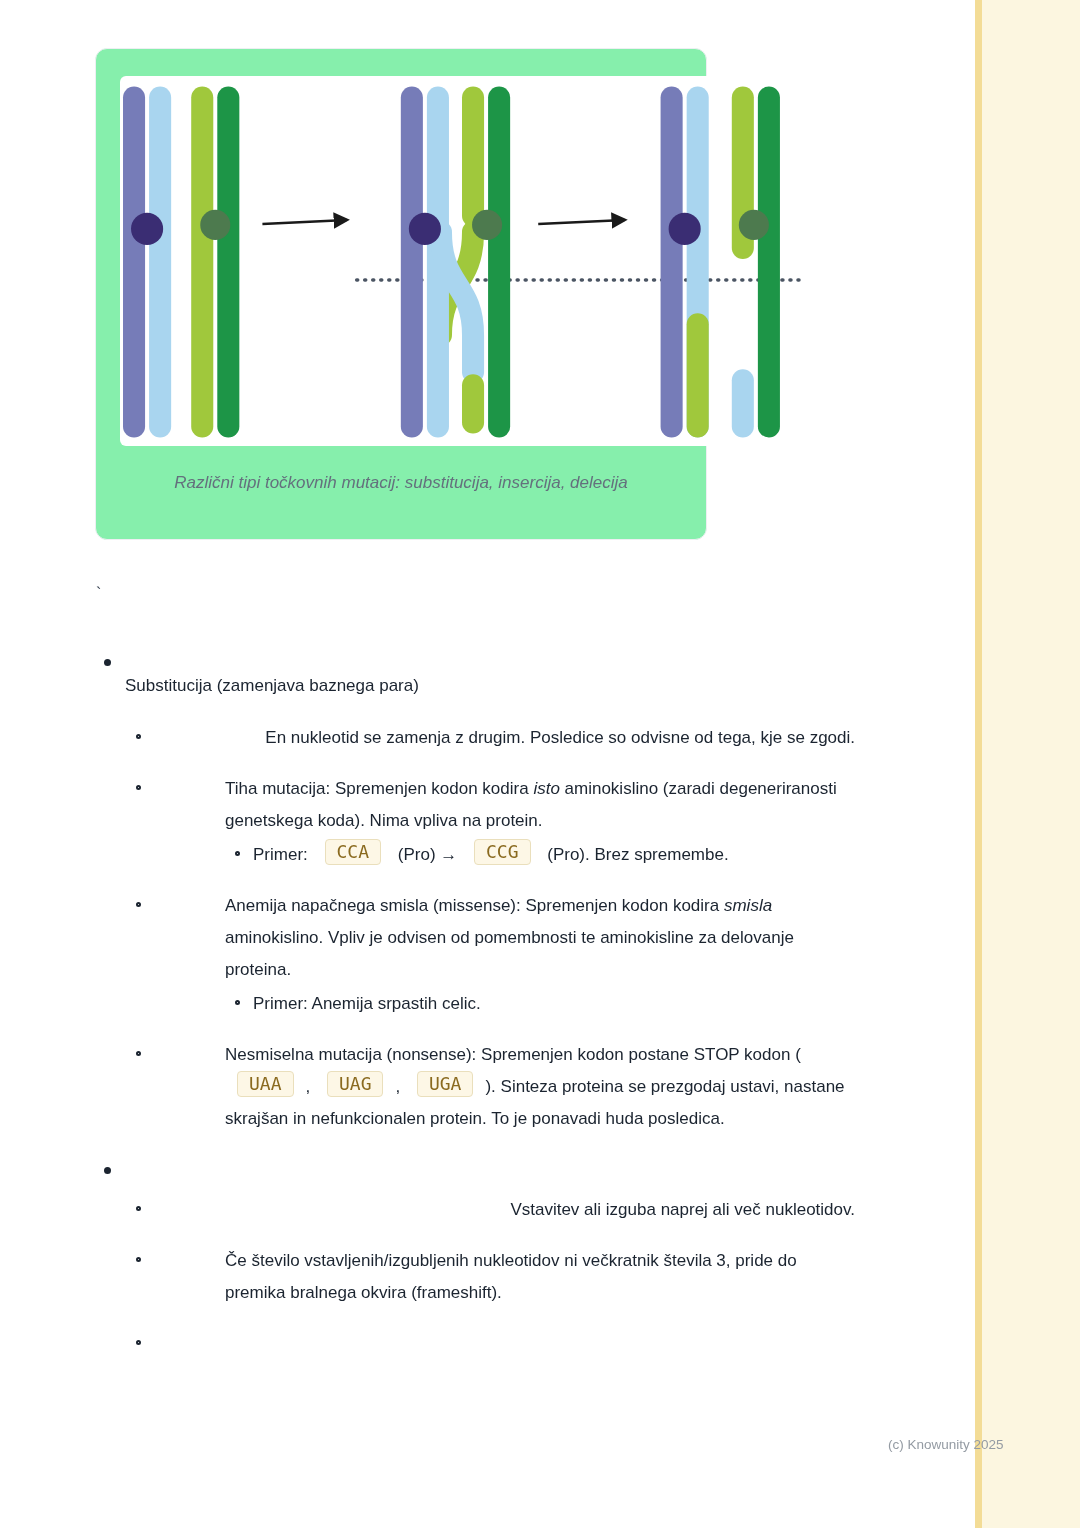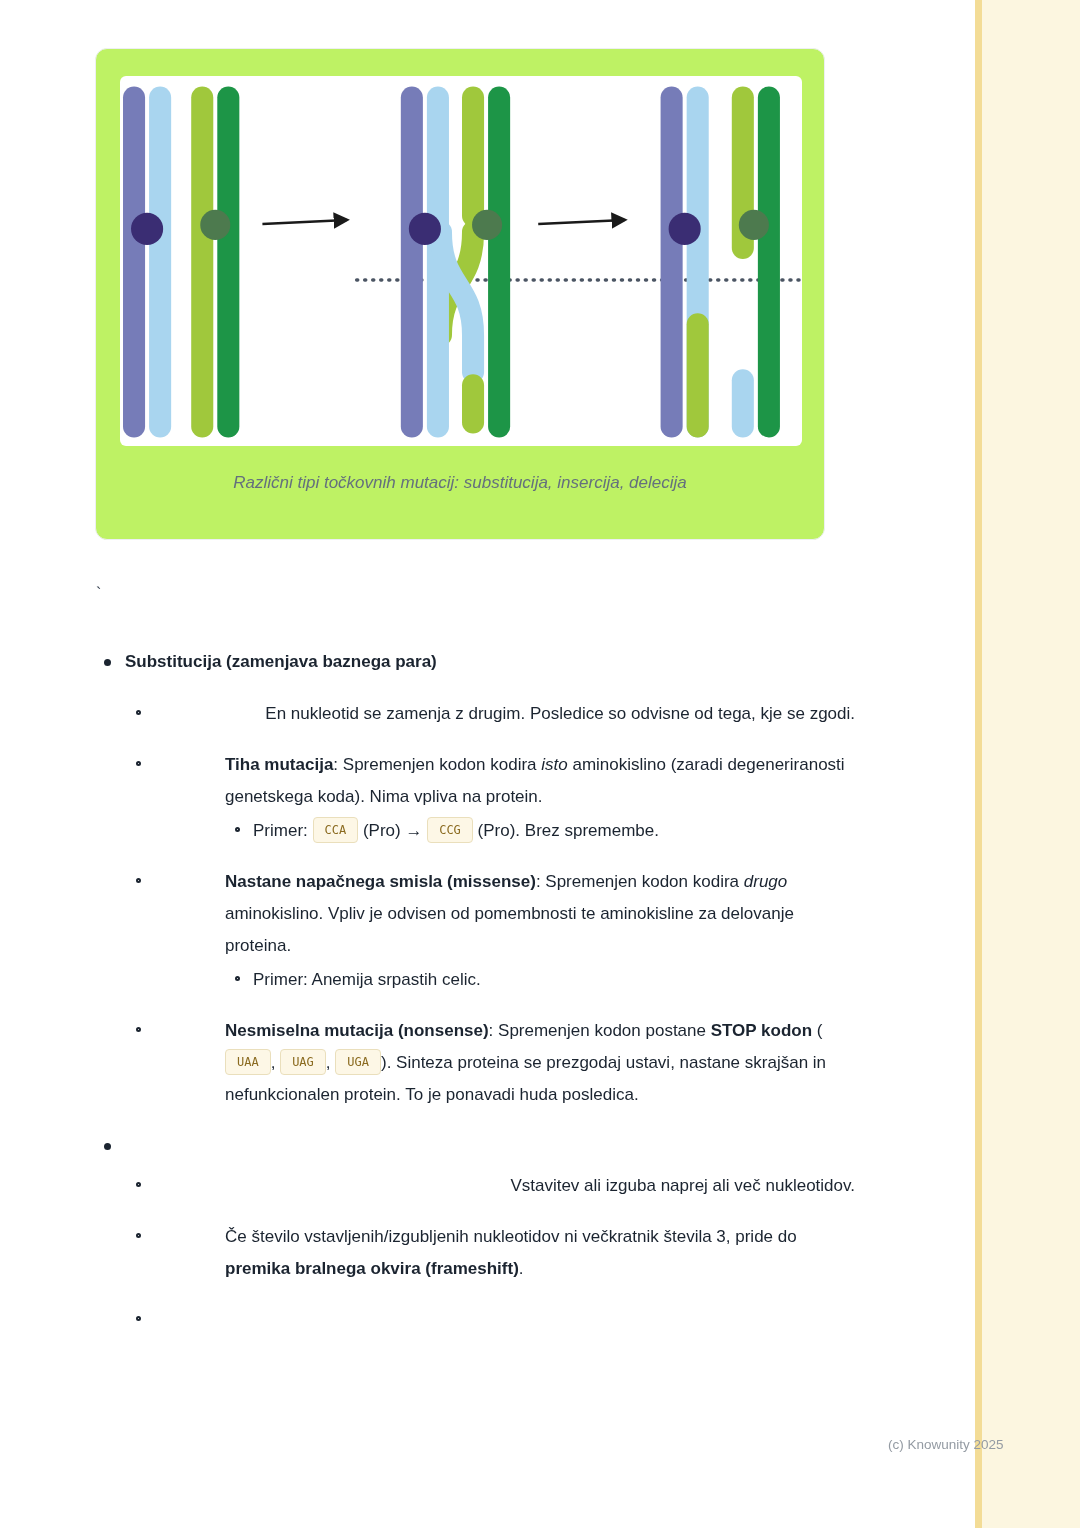--- a/index.html
+++ b/index.html
@@ -12,22 +12,22 @@
     overflow: hidden;
   }
   .page { position: relative; width: 1080px; height: 1528px; background: #ffffff; }
 
   
   .cream-panel { position: absolute; left: 982px; top: 0; width: 98px; height: 100%; background: #fcf6e0; }
   .cream-strip { position: absolute; left: 975px; top: 0; width: 7px; height: 100%; background: #f3dc96; }
 
   
   .figure-card {
-    position: absolute; left: 95px; top: 48px; width: 730px;
-    background: #bef264;
+    position: absolute; left: 95px; top: 48px; width: 612px;
+    background: #86efac;
     border: 1px solid #edeff2;
     border-radius: 12px;
     padding: 27px 24px 44px 24px;
   }
   .figure-image {
     width: 682px; height: 370px;
     background: #ffffff;
     border-radius: 6px;
   }
   .figure-image svg { display: block; width: 100%; height: 100%; }
@@ -55,33 +55,33 @@
   .m1 { width: 7px; height: 7px; background: #1b2430; margin: 13px 0 0 9px; }
   .m2 { width: 5px; height: 5px; border: 2px solid #1b2430; margin: 12px 0 0 41px; }
   .m3 { width: 5px; height: 5px; border: 2px solid #1b2430; margin: 12px 0 0 10px; }
   .l1 > .li-body { margin-left: 14px; }
   .l2 > .li-body { margin-left: 13px; max-width: 630px; }
   .l3 > .li-body { margin-left: 13px; }
   .l1 { margin-bottom: 20px; }
   .l2 { margin-bottom: 19px; justify-content: space-between; }
   .l3 { margin-top: 2px; margin-bottom: 0; }
   .section-gap { margin-top: 16px; }
-  .b { font-weight: bold; }
+  .b { font-weight: normal; margin-top: 24px; }
   .i { font-style: italic; }
   .code-chip {
     display: inline-block;
     font-family: "DejaVu Sans Mono", "Liberation Mono", monospace;
-    font-size: 12px;
+    font-size: 18px;
     line-height: 20px;
     color: #8a6a1f;
     background: #fdf7e6;
     border: 1px solid #eadfbc;
     border-radius: 4px;
     padding: 2px 11px;
-    margin: 0 0;
+    margin: 0 12px;
     vertical-align: 2px;
   }
 
   .watermark {
     position: absolute; left: 888px; top: 1437px;
     font-size: 13.5px; color: #949ba3;
   }
 </style>
 </head>
 <body>
@@ -169,21 +169,21 @@
             <span class="code-chip">CCG</span>
             <span>(Pro). Brez spremembe.</span>
           </div>
         </div>
       </div>
     </div>
 
     <div class="li l2">
       <span class="marker m2"></span>
       <div class="li-body">
-        <span class="b">Nastane napačnega smisla (missense)</span><span>: Spremenjen kodon kodira </span><span class="i">drugo</span><span> aminokislino. Vpliv je odvisen od pomembnosti te aminokisline za delovanje proteina.</span>
+        <span class="b">Anemija napačnega smisla (missense)</span><span>: Spremenjen kodon kodira </span><span class="i">smisla</span><span> aminokislino. Vpliv je odvisen od pomembnosti te aminokisline za delovanje proteina.</span>
         <div class="li l3">
           <span class="marker m3"></span>
           <div class="li-body">Primer: Anemija srpastih celic.</div>
         </div>
       </div>
     </div>
 
     <div class="li l2">
       <span class="marker m2"></span>
       <div class="li-body">

